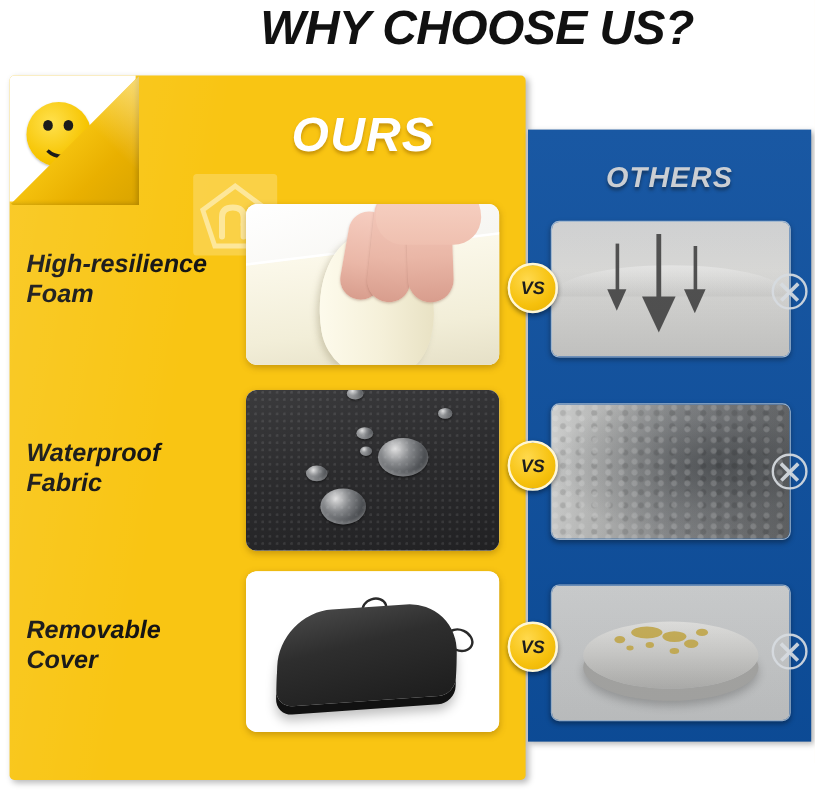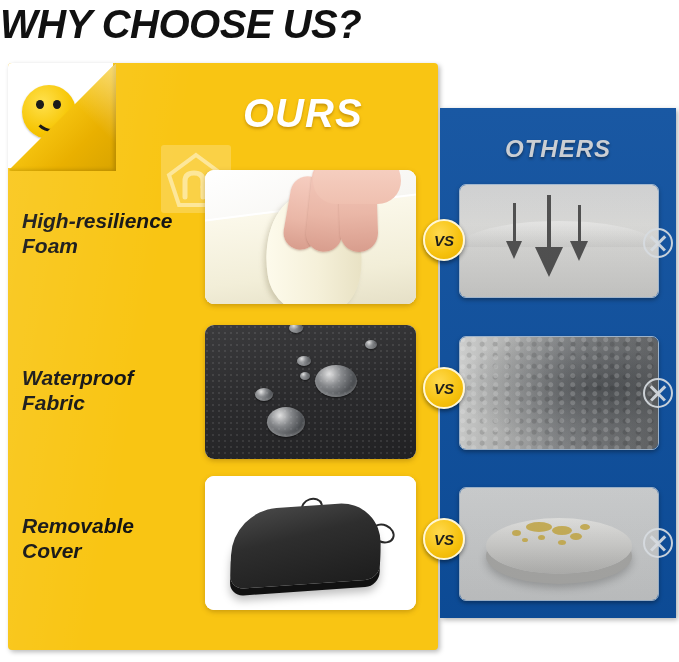--- a/index.html
+++ b/index.html
@@ -1,21 +1,21 @@
 <!DOCTYPE html>
 <html><head>
 <meta charset="utf-8">
 <style>
   html,body{margin:0;padding:0;background:#ffffff;}
   body{width:679px;height:662px;overflow:hidden;font-family:"Liberation Sans",sans-serif;}
   #stage{position:relative;width:679px;height:662px;background:#fff;}
 
   
   .title{
-    position:absolute;left:0;top:2px;width:578px;text-align:left;
+    position:absolute;left:0;top:2px;width:578px;text-align:right;
     font-family:"Liberation Sans",sans-serif;
     font-size:40px;font-weight:bold;font-style:italic;letter-spacing:-0.5px;
     color:#111111;
   }
 
   
   .yellow-panel{
     position:absolute;left:8px;top:63px;width:430px;height:587px;
     background:#f9c513;
     border-radius:4px 4px 4px 4px;

